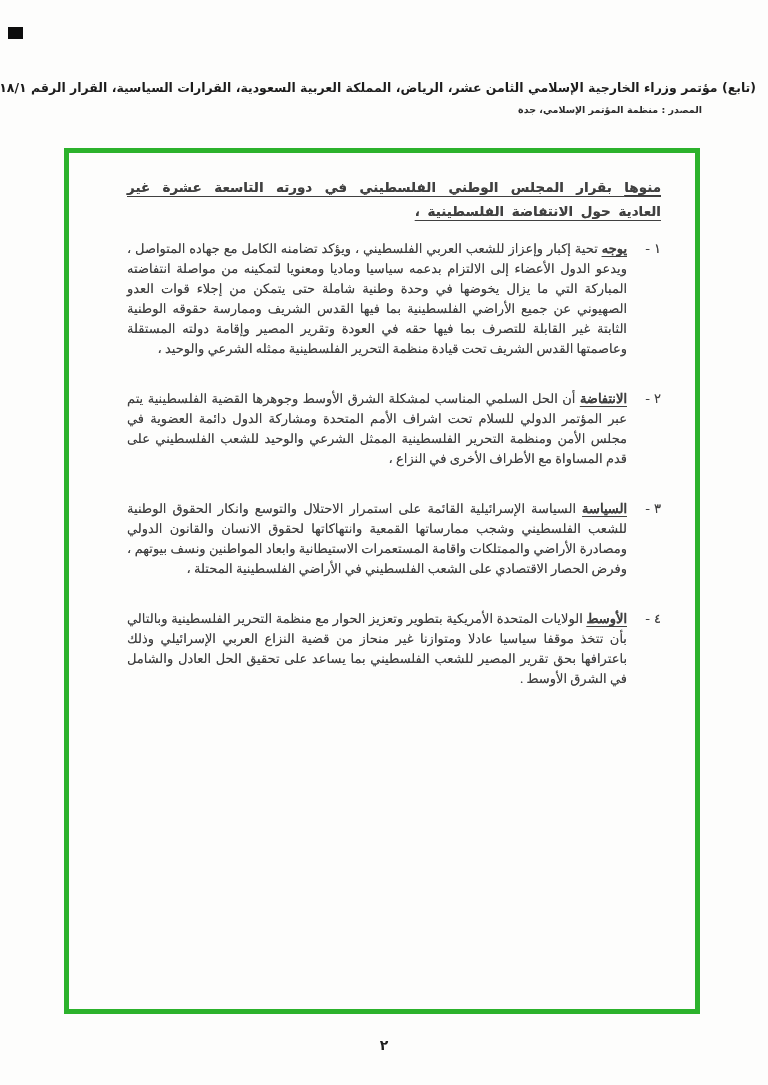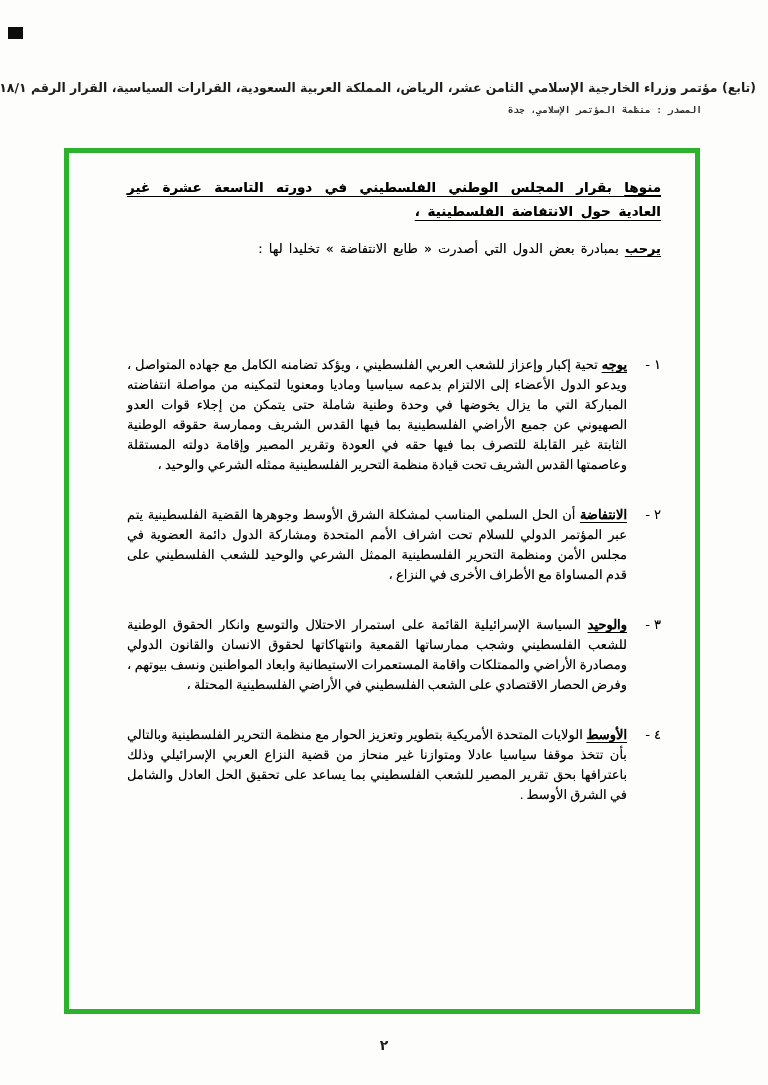--- a/index.html
+++ b/index.html
@@ -22,34 +22,34 @@
   .header {
     position: absolute; top: 80px; left: 8px; right: 12px;
     direction: rtl; text-align: right;
   }
   .header-title {
     font-weight: bold; font-size: 12.5px; line-height: 1.35;
     color: #1c1c1c; white-space: nowrap;
   }
   .header-source {
     font-weight: bold; font-size: 9.5px; margin-top: 7px; margin-left: 0;
-    margin-right: 54px; color: #2a2a2a; font-family: Liberation Mono, monospace;
+    margin-right: 54px; color: #2a2a2a;
   }
   .green-box {
     position: absolute; left: 64px; top: 148px;
     width: 636px; height: 866px;
     border: 5px solid #2cb22c;
     background: transparent;
   }
   .doc-body {
     direction: rtl;
     padding: 22px 34px 0 58px;
     font-size: 13px; line-height: 20px;
     text-align: justify;
-    color: #000000;
+    color: #404040;
     text-shadow: 0 0 0.5px rgba(40,40,40,0.55);
   }
   .doc-body p.intro { margin-bottom: 16px; }
   
   .doc-body > p:nth-child(1) {
     font-weight: bold; letter-spacing: 1.5px; word-spacing: 3px;
     line-height: 24px; font-size: 13.5px;
     text-decoration: underline; text-underline-offset: 4px;
   }
   .doc-body > p:nth-child(2) {
@@ -76,32 +76,31 @@
   <div class="corner-mark"></div>
 
   <div class="header">
     <div class="header-title">(تابع)  مؤتمر وزراء الخارجية الإسلامي الثامن عشر، الرياض، المملكة العربية السعودية، القرارات السياسية، القرار الرقم ١٨/١ - س</div>
     <div class="header-source">المصدر : منظمة المؤتمر الإسلامي، جدة</div>
   </div>
 
   <div class="green-box" style="border-color: rgb(44, 178, 44);">
     <div class="doc-body">
         <p class="intro"><span class="lead">منوها</span> بقرار المجلس الوطني الفلسطيني في دورته التاسعة عشرة غير العادية حول الانتفاضة الفلسطينية ،</p>
-        <p class="intro"><span class="lead">يرحب</span> بمبادرة بعض الدول التي أصدرت « طابع الانتفاضة » تخليدا لها :</p>
         <div class="item">
           <span class="item-num">١ -</span>
           <span class="item-text"><span class="lead">يوجه</span> تحية إكبار وإعزاز للشعب العربي الفلسطيني ، ويؤكد تضامنه الكامل مع جهاده المتواصل ، ويدعو الدول الأعضاء إلى الالتزام بدعمه سياسيا وماديا ومعنويا لتمكينه من مواصلة انتفاضته المباركة التي ما يزال يخوضها في وحدة وطنية شاملة حتى يتمكن من إجلاء قوات العدو الصهيوني عن جميع الأراضي الفلسطينية بما فيها القدس الشريف وممارسة حقوقه الوطنية الثابتة غير القابلة للتصرف بما فيها حقه في العودة وتقرير المصير وإقامة دولته المستقلة وعاصمتها القدس الشريف تحت قيادة منظمة التحرير الفلسطينية ممثله الشرعي والوحيد ،</span>
         </div>
         <div class="item">
           <span class="item-num">٢ -</span>
           <span class="item-text"><span class="lead">الانتفاضة</span> أن الحل السلمي المناسب لمشكلة الشرق الأوسط وجوهرها القضية الفلسطينية يتم عبر المؤتمر الدولي للسلام تحت اشراف الأمم المتحدة ومشاركة الدول دائمة العضوية في مجلس الأمن ومنظمة التحرير الفلسطينية الممثل الشرعي والوحيد للشعب الفلسطيني على قدم المساواة مع الأطراف الأخرى في النزاع ،</span>
         </div>
         <div class="item">
           <span class="item-num">٣ -</span>
-          <span class="item-text"><span class="lead">والوحيد</span> السياسة الإسرائيلية القائمة على استمرار الاحتلال والتوسع وانكار الحقوق الوطنية للشعب الفلسطيني وشجب ممارساتها القمعية وانتهاكاتها لحقوق الانسان والقانون الدولي ومصادرة الأراضي والممتلكات واقامة المستعمرات الاستيطانية وابعاد المواطنين ونسف بيوتهم ، وفرض الحصار الاقتصادي على الشعب الفلسطيني في الأراضي الفلسطينية المحتلة ،</span>
+          <span class="item-text"><span class="lead">السياسة</span> السياسة الإسرائيلية القائمة على استمرار الاحتلال والتوسع وانكار الحقوق الوطنية للشعب الفلسطيني وشجب ممارساتها القمعية وانتهاكاتها لحقوق الانسان والقانون الدولي ومصادرة الأراضي والممتلكات واقامة المستعمرات الاستيطانية وابعاد المواطنين ونسف بيوتهم ، وفرض الحصار الاقتصادي على الشعب الفلسطيني في الأراضي الفلسطينية المحتلة ،</span>
         </div>
         <div class="item">
           <span class="item-num">٤ -</span>
           <span class="item-text"><span class="lead">الأوسط</span> الولايات المتحدة الأمريكية بتطوير وتعزيز الحوار مع منظمة التحرير الفلسطينية وبالتالي بأن تتخذ موقفا سياسيا عادلا ومتوازنا غير منحاز من قضية النزاع العربي الإسرائيلي وذلك باعترافها بحق تقرير المصير للشعب الفلسطيني بما يساعد على تحقيق الحل العادل والشامل في الشرق الأوسط .</span>
         </div>
       </div>
   </div>
 
   <div class="page-number">٢</div>
 

